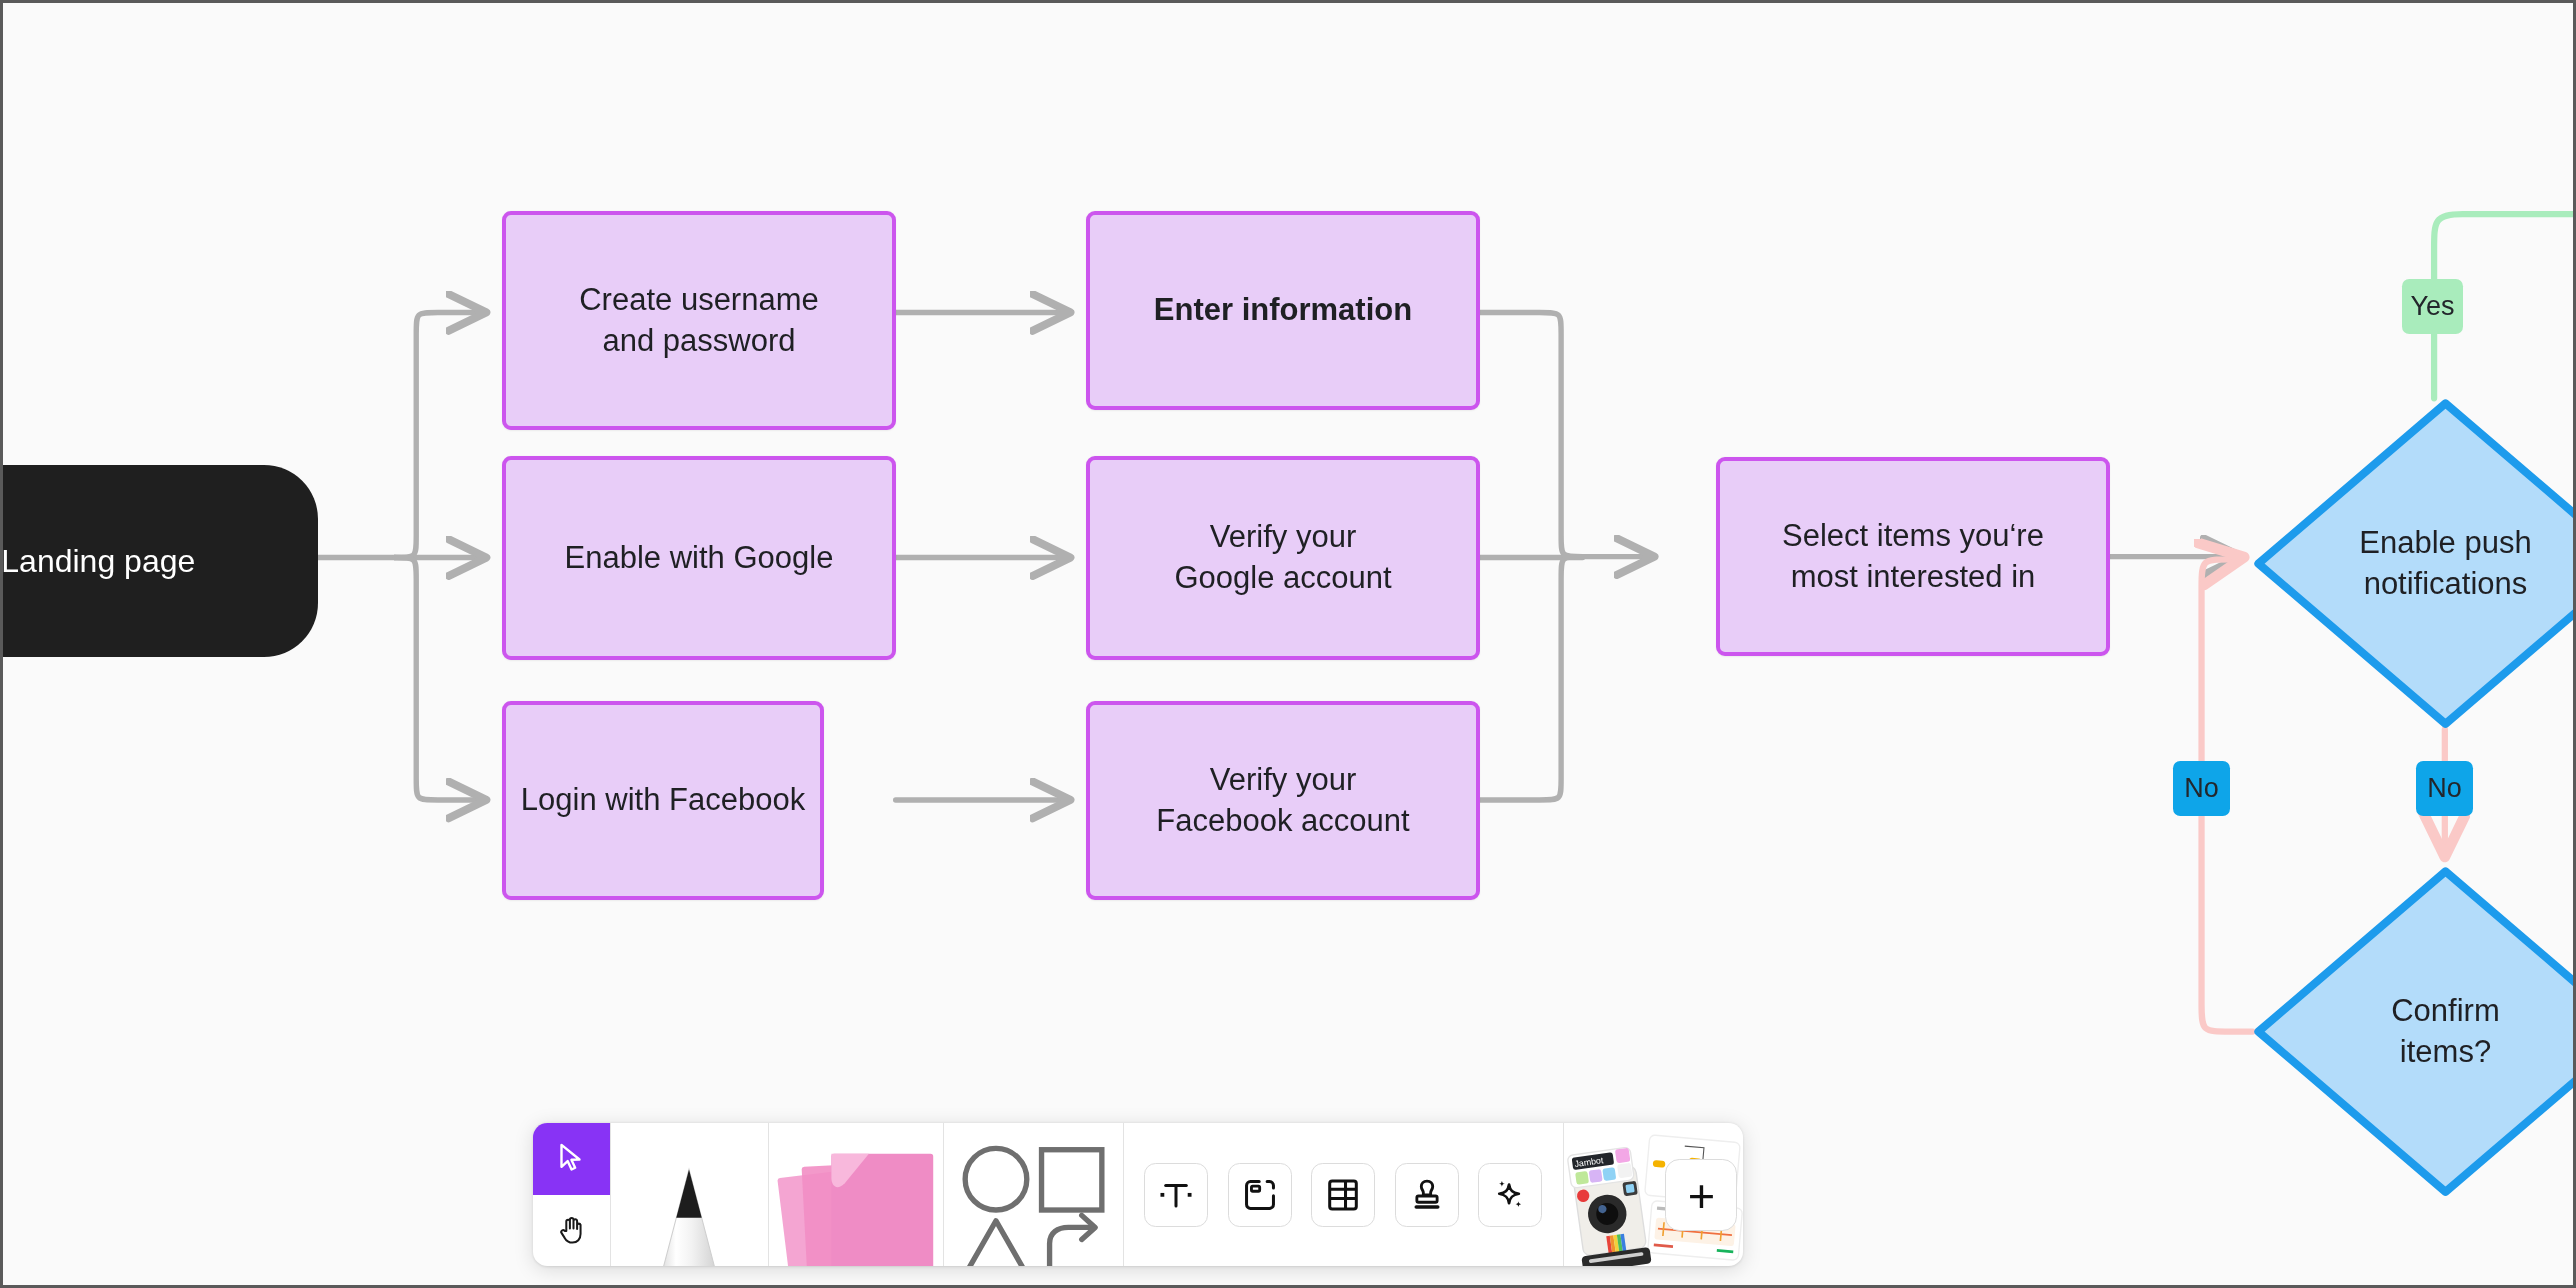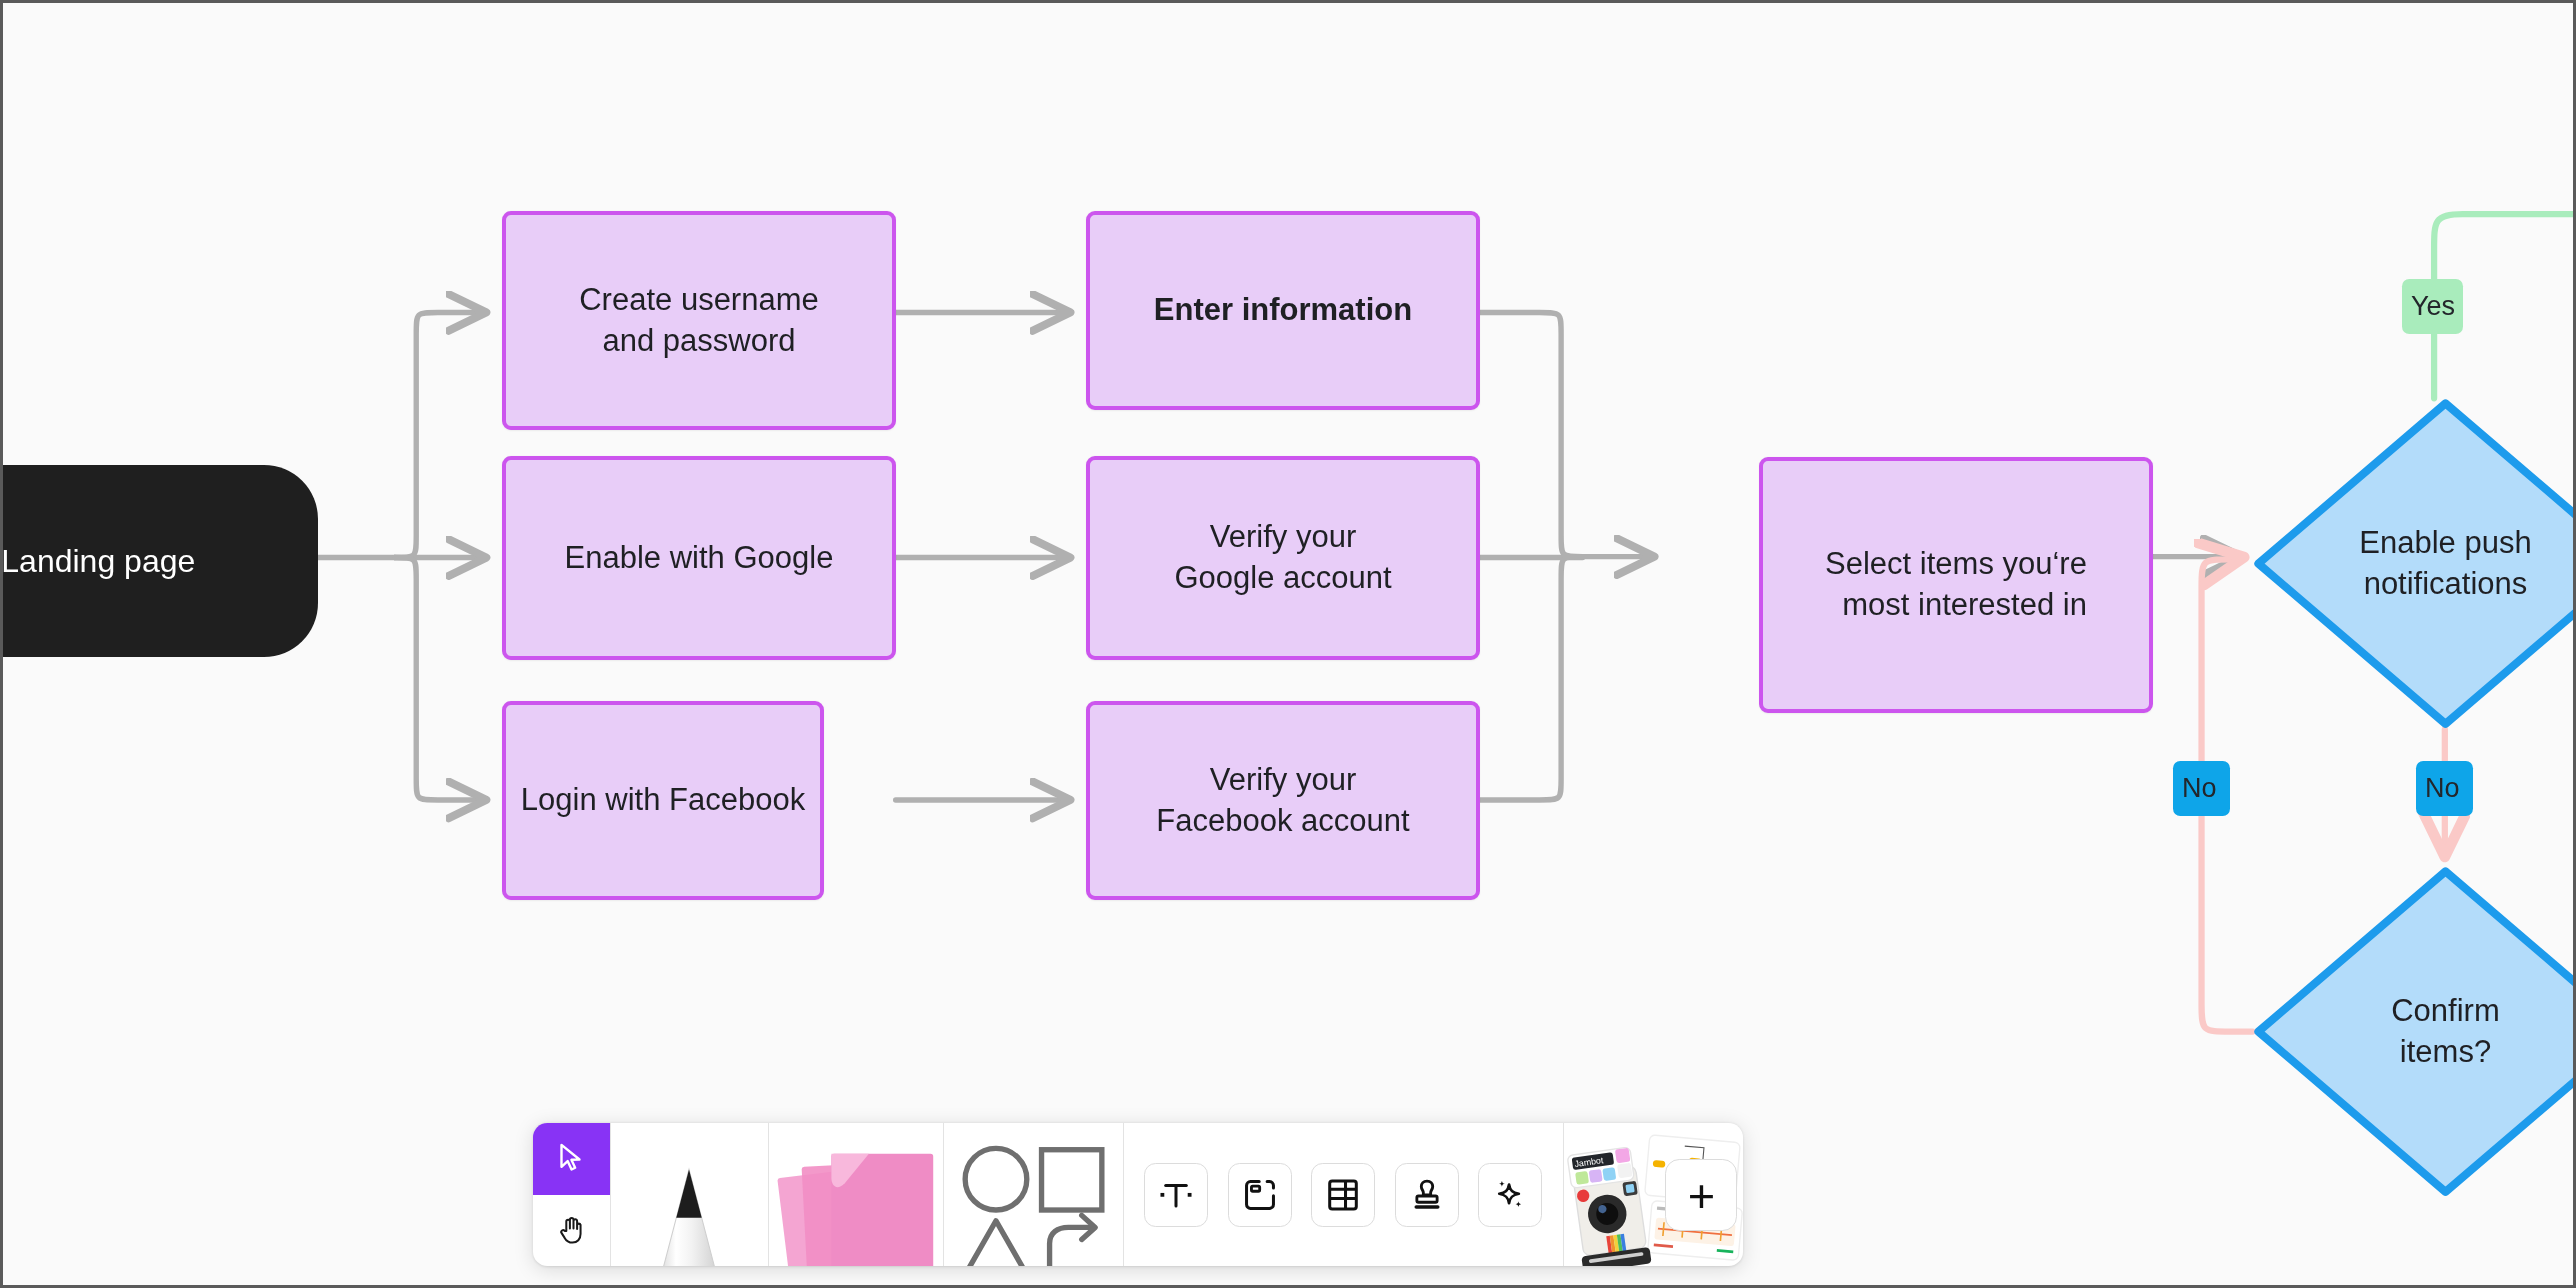--- a/index.html
+++ b/index.html
@@ -68,21 +68,21 @@
     position: relative;
     z-index: 1;
     white-space: pre-line;
   }
 
   
   .edge-label {
     position: absolute;
     display: flex;
     align-items: center;
-    justify-content: flex-start;
+    justify-content: center;
     font-size: 27px;
     color: #23262b;
     border-radius: 7.2px;
     padding: 0 9px;
   }
   .lbl-yes { background: #a9ecbc; }
   .lbl-no  { background: #0ea5e9; }
 
   
   #toolbar {
@@ -250,21 +250,21 @@
     <div class="node node-process" style="left:1083px; top:453px; width:394px; height:204px;">
       <span>Verify your
 Google account</span>
     </div>
 
     <div class="node node-process" style="left:1083px; top:698px; width:394px; height:199px;">
       <span>Verify your
 Facebook account</span>
     </div>
 
-    <div class="node node-process" style="left:1756px; top:454px; width:394px; height:256px;text-align:right;">
+    <div class="node node-process" style="left:1713px; top:454px; width:394px; height:199px;">
       <span>Select items you‘re
 most interested in</span>
     </div>
 
     <div class="node node-decision" style="left:2250px; top:395px; width:385px; height:331px;">
       <svg class="diamond-shape" viewBox="0 0 430 370" preserveAspectRatio="none">
         <polygon points="215,6 424,185 215,364 6,185" fill="#b3dcfa" stroke="#1d9bec" stroke-width="9" stroke-linejoin="round"></polygon>
       </svg>
       <span class="dtext">Enable push
 notifications</span>

